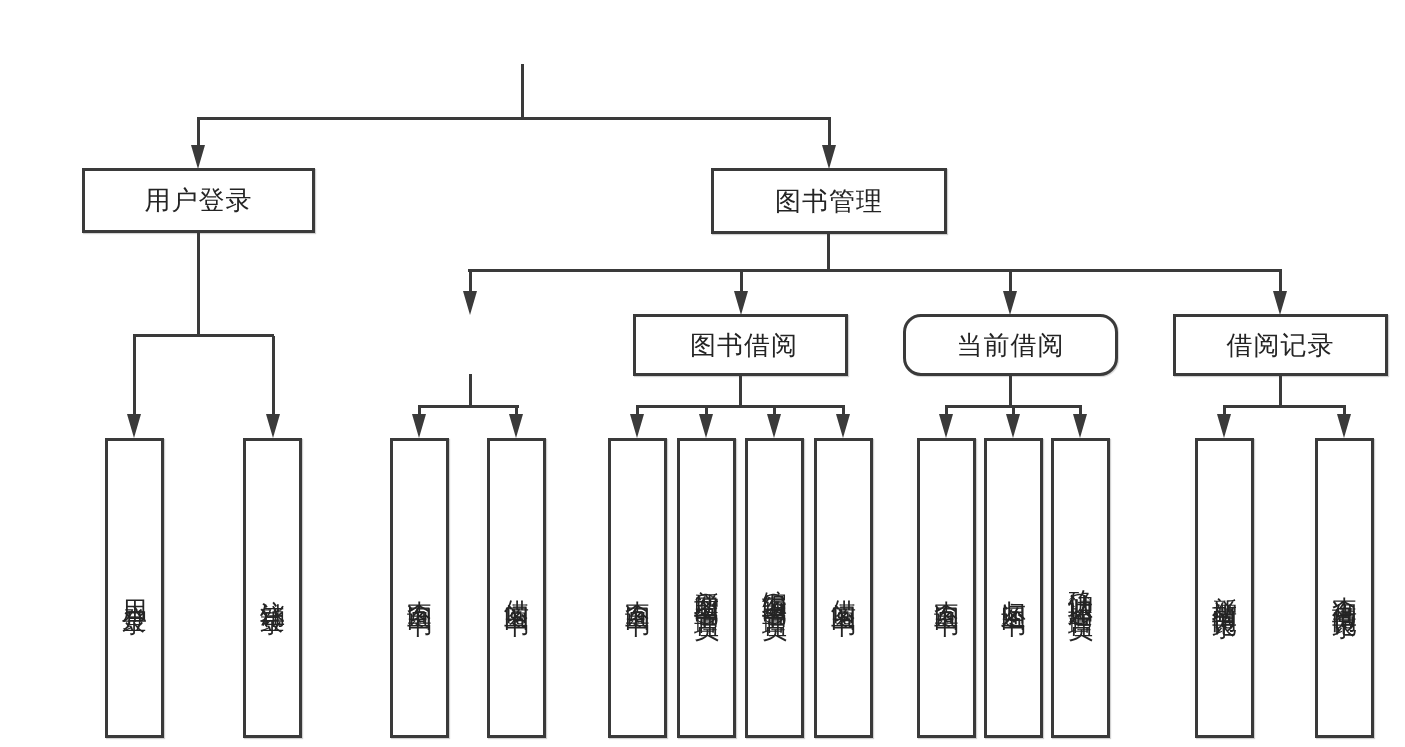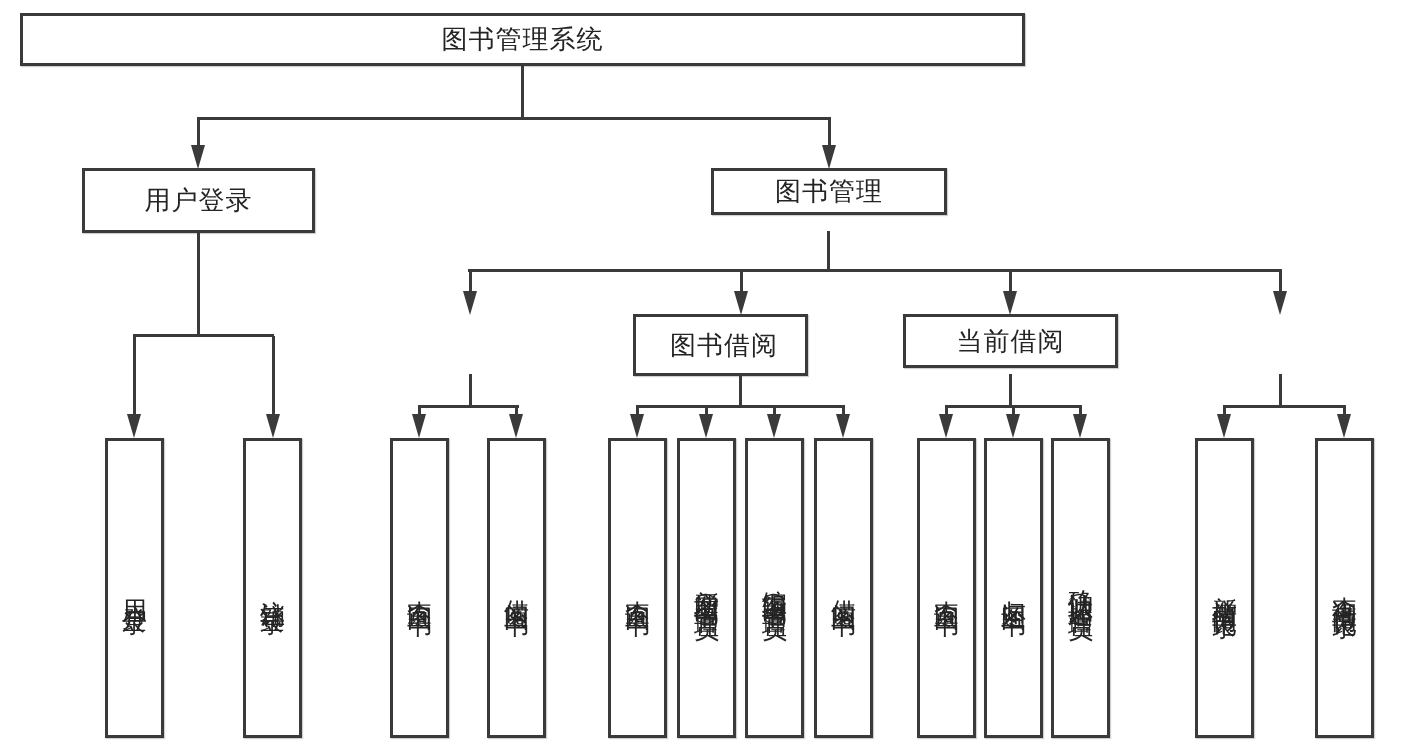--- a/index.html
+++ b/index.html
@@ -55,39 +55,36 @@
     letter-spacing:1px;
     z-index:5;
     white-space:nowrap;
   }
 </style>
 </head>
 <body>
 
 <div id="canvas">
 
-  <div class="box" style="left:20px;top:13px;width:1005px;height:53px;">
-    <span>图书管理系统</span>
-  </div>
 
   <div class="vline" style="left:521px;top:64px;height:55px;"></div>
   <div class="hline" style="left:197px;top:117px;width:634px;"></div>
   <div class="drop" style="left:191px;top:119px;height:50px;">
       <i class="stem"></i>
       <i class="head"></i>
     </div>
   <div class="drop" style="left:822px;top:119px;height:50px;">
       <i class="stem"></i>
       <i class="head"></i>
     </div>
 
   <div class="box" style="left:82px;top:168px;width:233px;height:65px;">
     <span>用户登录</span>
   </div>
-  <div class="box" style="left:711px;top:168px;width:236px;height:47px;">
+  <div class="box" style="left:711px;top:168px;width:236px;height:66px;">
     <span>图书管理</span>
   </div>
 
   <div class="vline" style="left:197px;top:231px;height:106px;"></div>
   <div class="hline" style="left:133px;top:334px;width:141px;"></div>
   <div class="drop" style="left:127px;top:336px;height:102px;">
       <i class="stem"></i>
       <i class="head"></i>
     </div>
   <div class="drop" style="left:266px;top:336px;height:102px;">
@@ -107,25 +104,28 @@
     </div>
   <div class="drop" style="left:1003px;top:271px;height:44px;">
       <i class="stem"></i>
       <i class="head"></i>
     </div>
   <div class="drop" style="left:1273px;top:271px;height:44px;">
       <i class="stem"></i>
       <i class="head"></i>
     </div>
 
-  <div class="box" style="left:633px;top:314px;width:175px;height:62px;padding-left:7px;">
+  <div class="box" style="left:633px;top:314px;width:215px;height:62px;padding-left:7px;">
     <span>图书借阅</span>
   </div>
-  <div class="box" style="left:903px;top:314px;width:215px;height:54px;">
+  <div class="box" style="left:903px;top:314px;width:215px;height:62px;border-radius:18px;">
     <span>当前借阅</span>
+  </div>
+  <div class="box" style="left:1173px;top:314px;width:215px;height:62px;">
+    <span>借阅记录</span>
   </div>
 
   <div class="vline" style="left:469px;top:374px;height:34px;"></div>
   <div class="hline" style="left:418px;top:405px;width:101px;"></div>
   <div class="drop" style="left:412px;top:407px;height:31px;">
       <i class="stem"></i>
       <i class="head"></i>
     </div>
   <div class="drop" style="left:509px;top:407px;height:31px;">
       <i class="stem"></i>

